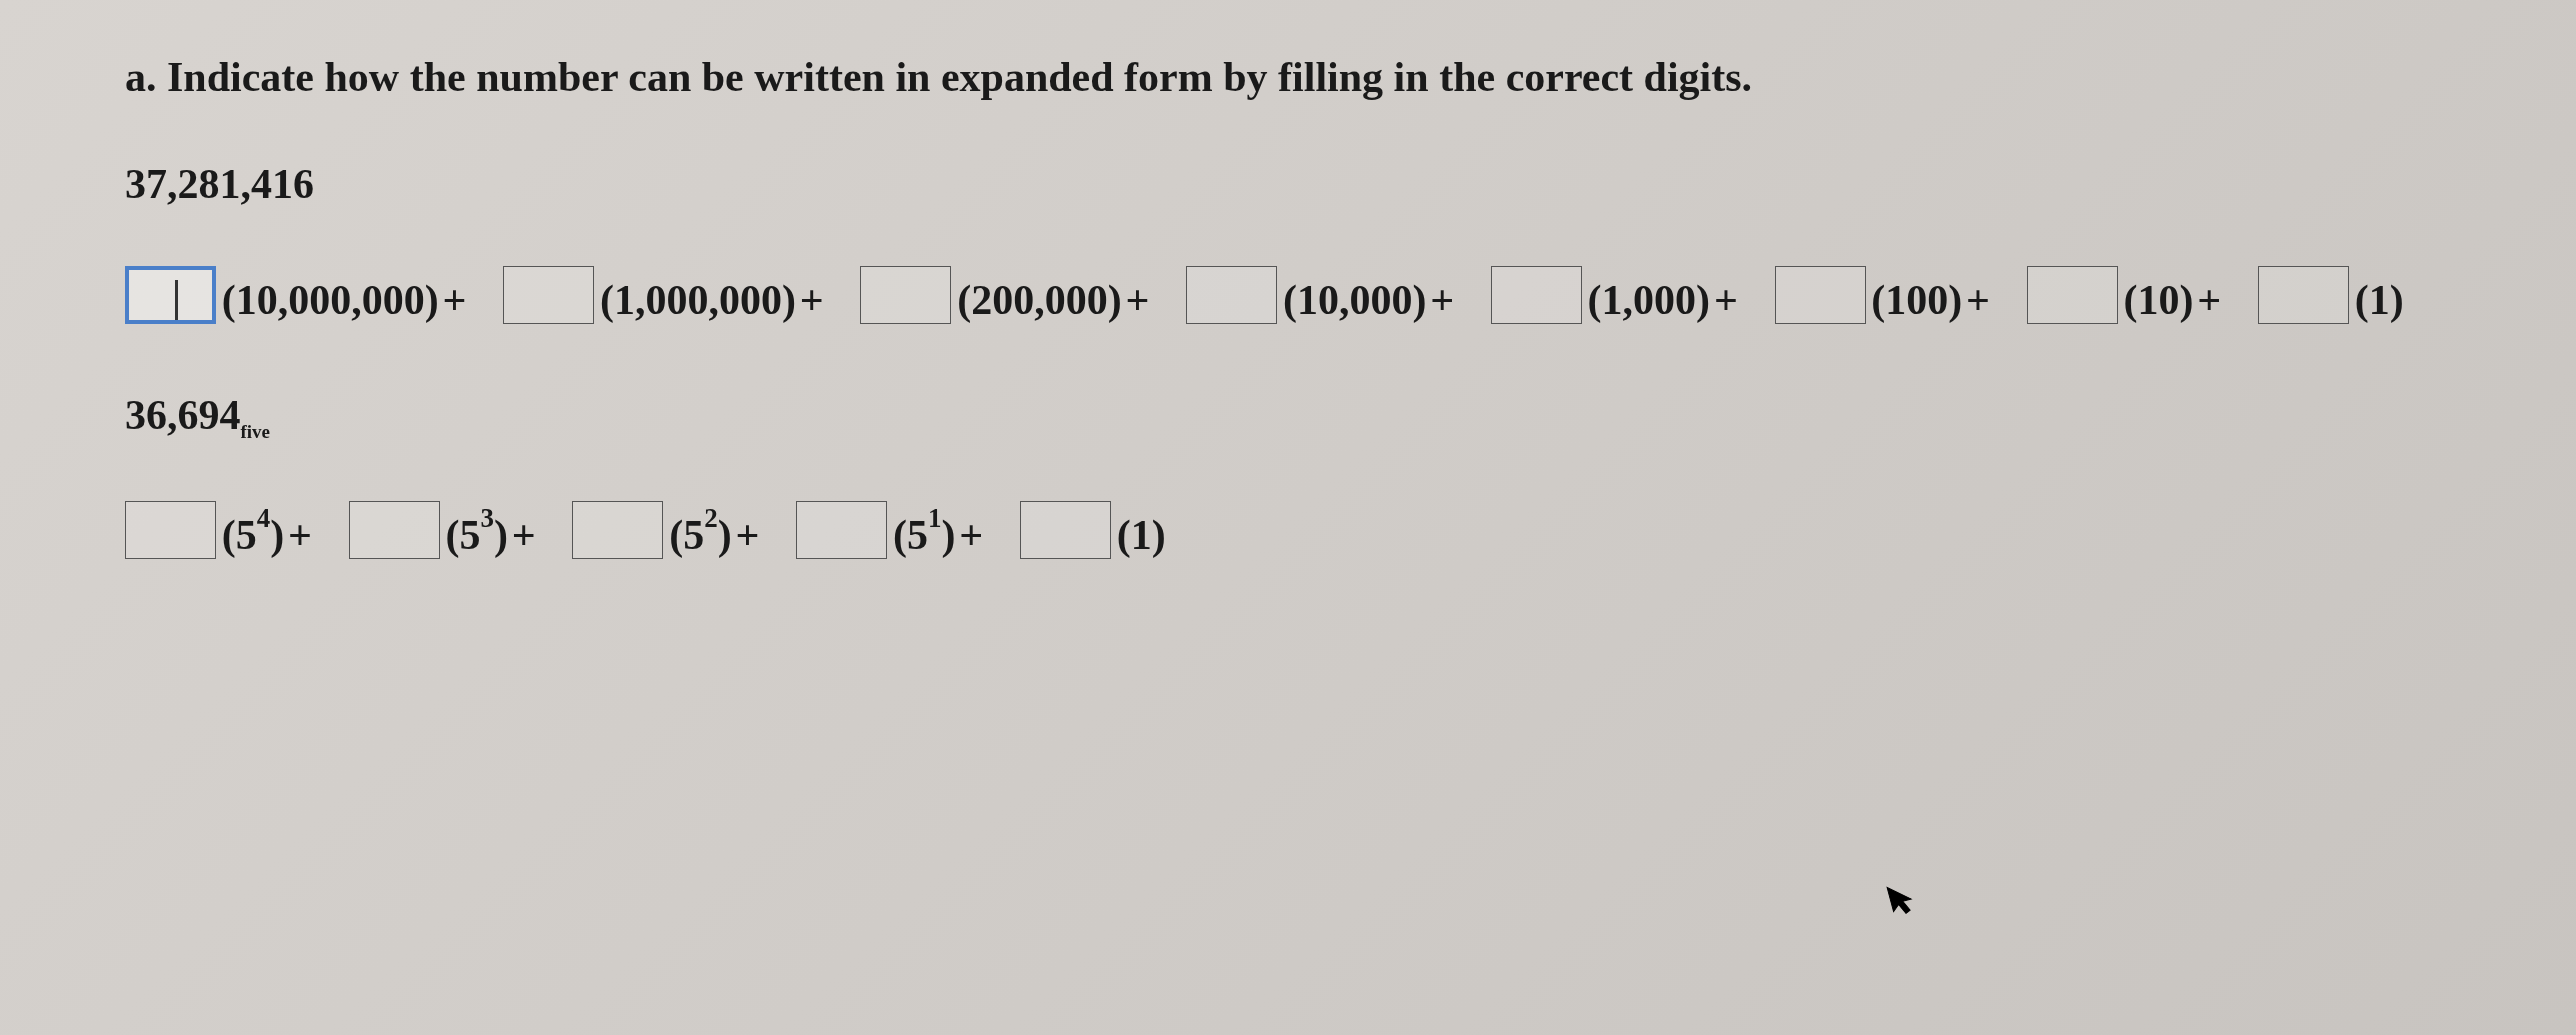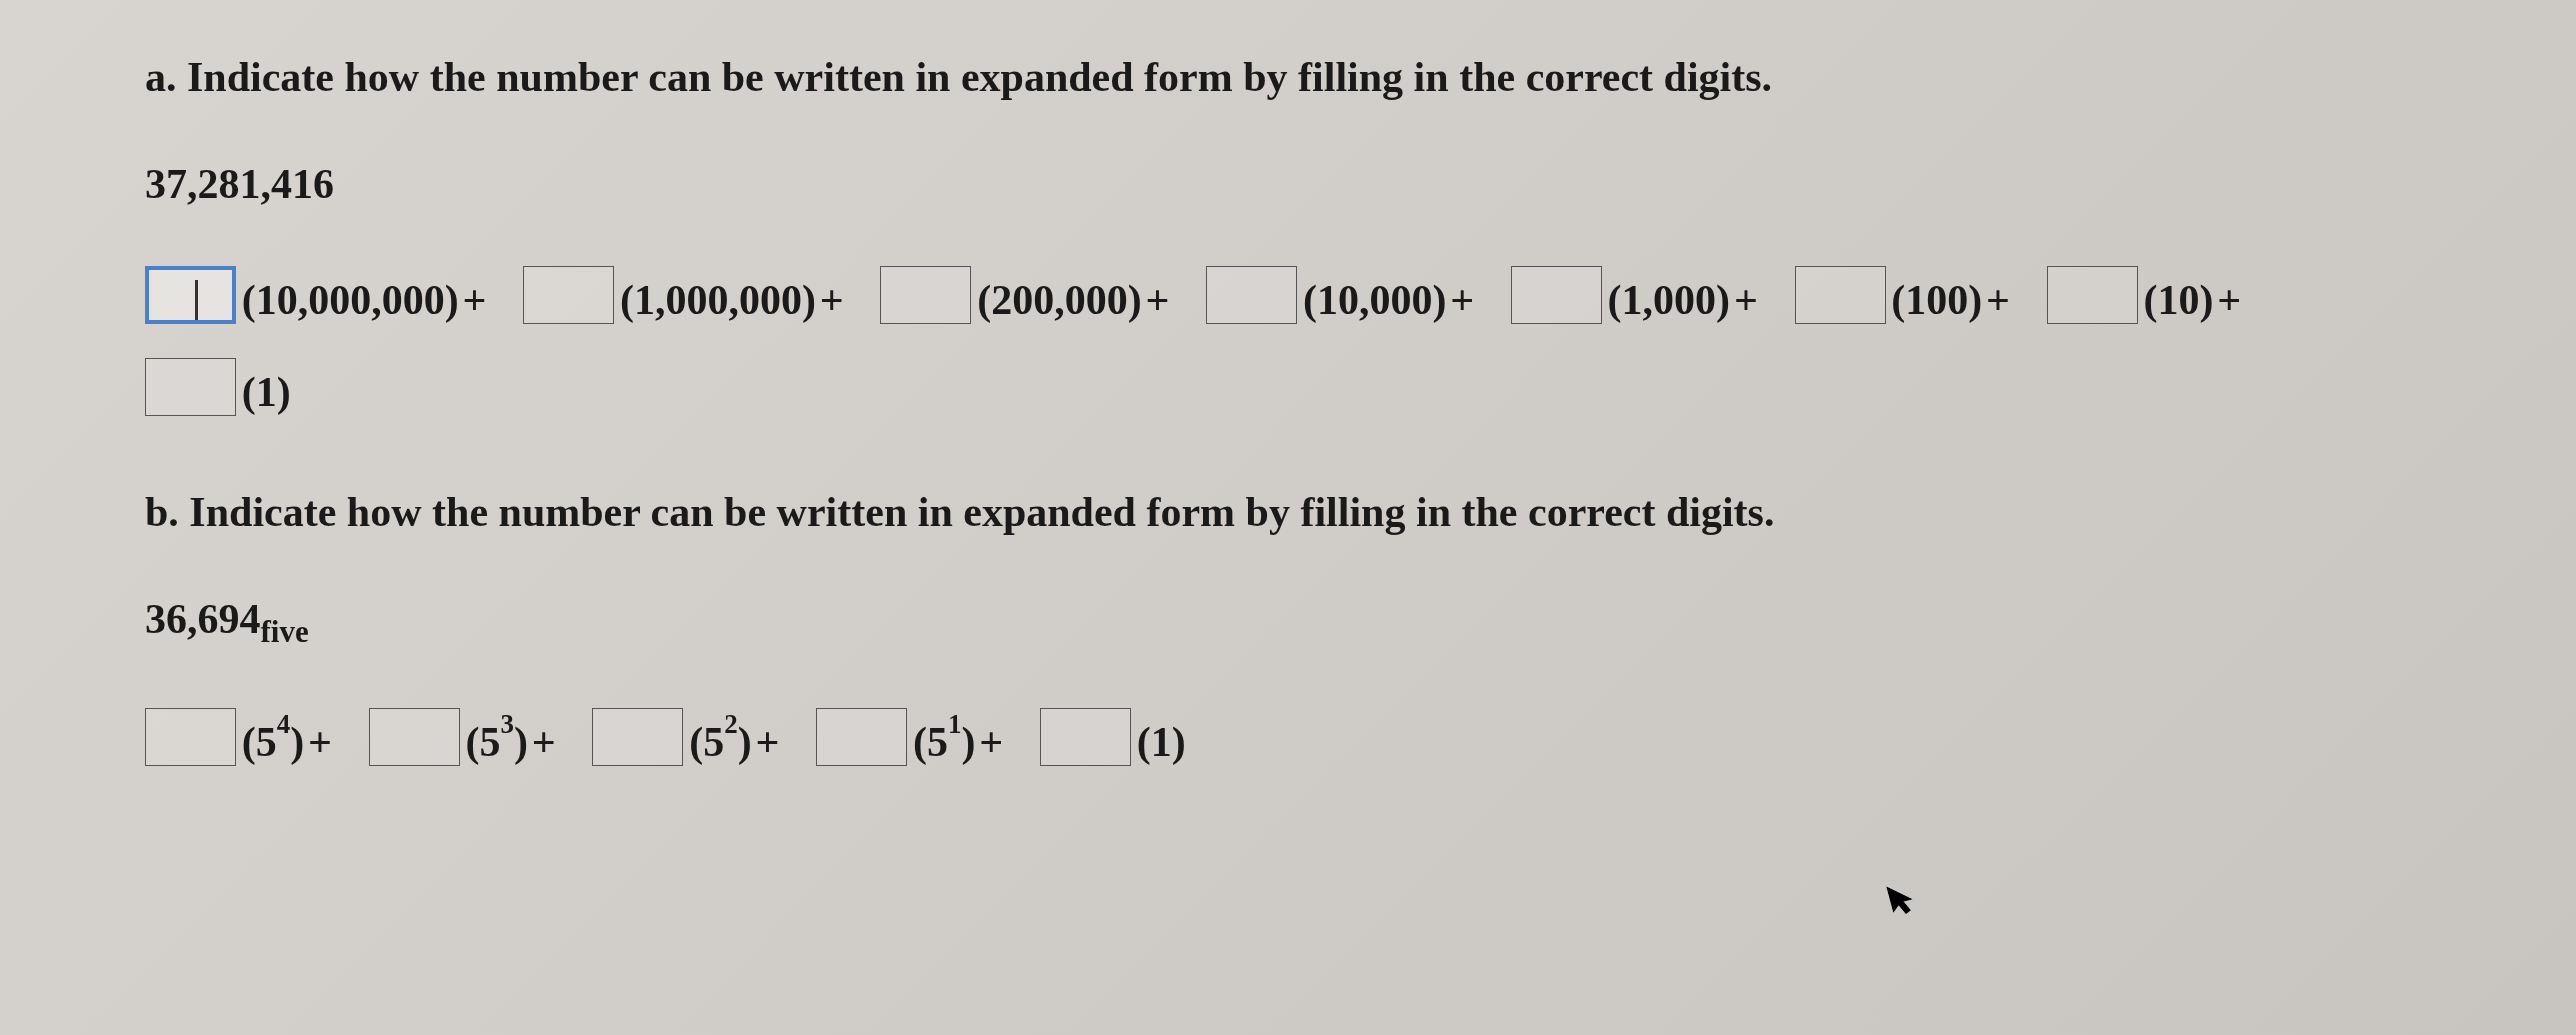--- a/index.html
+++ b/index.html
@@ -11,21 +11,20 @@
       font-family: "Times New Roman", Times, serif;
       background: linear-gradient(135deg, #d8d4d0 0%, #d0ccc8 50%, #c8c4c0 100%);
       width: 2576px;
       height: 1035px;
       padding: 48px 125px;
       color: #1a1a1a;
       position: relative;
     }
     .question-block {
       margin-bottom: 67px;
-      margin-left: 20px;
     }
     .prompt {
       font-size: 42px;
       font-weight: bold;
       margin-bottom: 53px;
       line-height: 1.4;
     }
     .number-display {
       font-size: 42px;
       font-weight: bold;
@@ -62,21 +61,21 @@
       border: 4.8px solid #4a7fc9;
       background: rgba(255,255,255,0.4);
     }
     .place-value {
       font-weight: bold;
     }
     .plus {
       margin: 0 7.7px 0 3.8px;
     }
     .subscript {
-      font-size: 31px;
+      font-size: 19px;
       vertical-align: sub;
       font-weight: bold;
       text-align: right;
     }
     .superscript {
       font-size: 27px;
       vertical-align: super;
       font-weight: bold;
       position: relative;
       top: -7.7px;
@@ -144,24 +143,20 @@
       <span class="plus">+</span>
     </span>
     <span class="term">
       <span class="input-box"></span>
       <span class="place-value">(1)</span>
     </span>
   </div>
 </div>
 
 <div class="question-block">
-  <div class="prompt">
-    <span>b.</span>
-    <span>Indicate how the number can be written in expanded form by filling in the correct digits.</span>
-  </div>
   <div class="number-display">
     <span>36,694</span><span class="subscript">five</span>
   </div>
   <div class="expanded-row">
     <span class="term">
       <span class="input-box"></span>
       <span class="place-value"><span>(5</span><span class="superscript">4</span><span>)</span></span>
       <span class="plus">+</span>
     </span>
     <span class="term">

